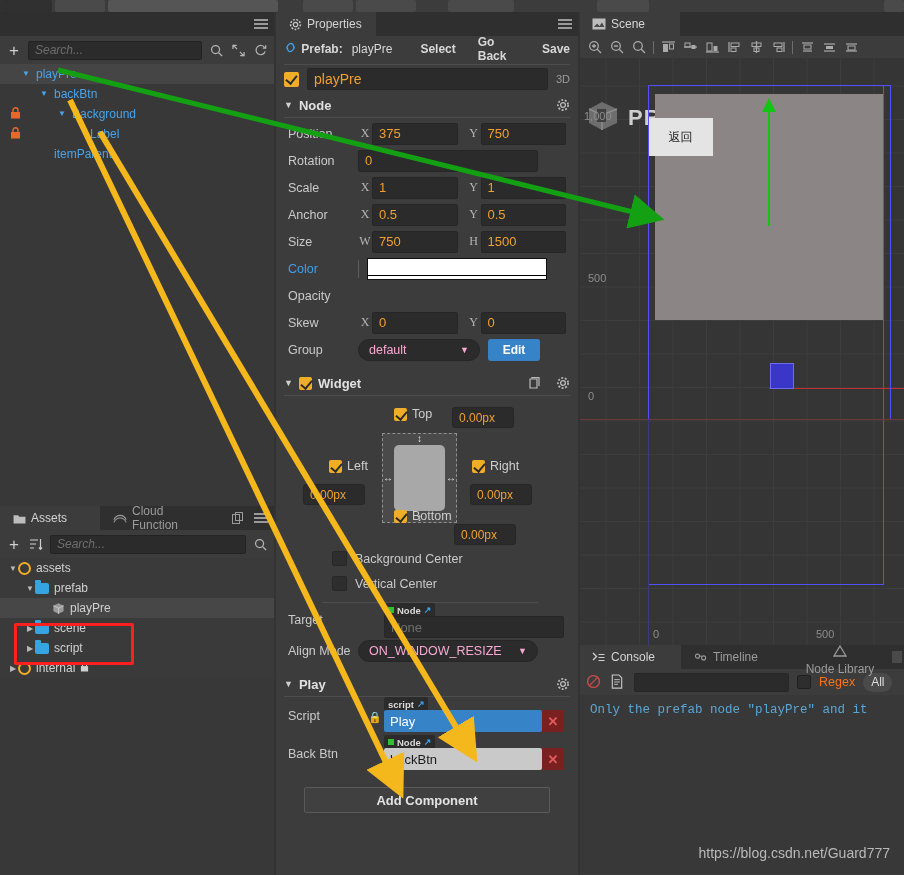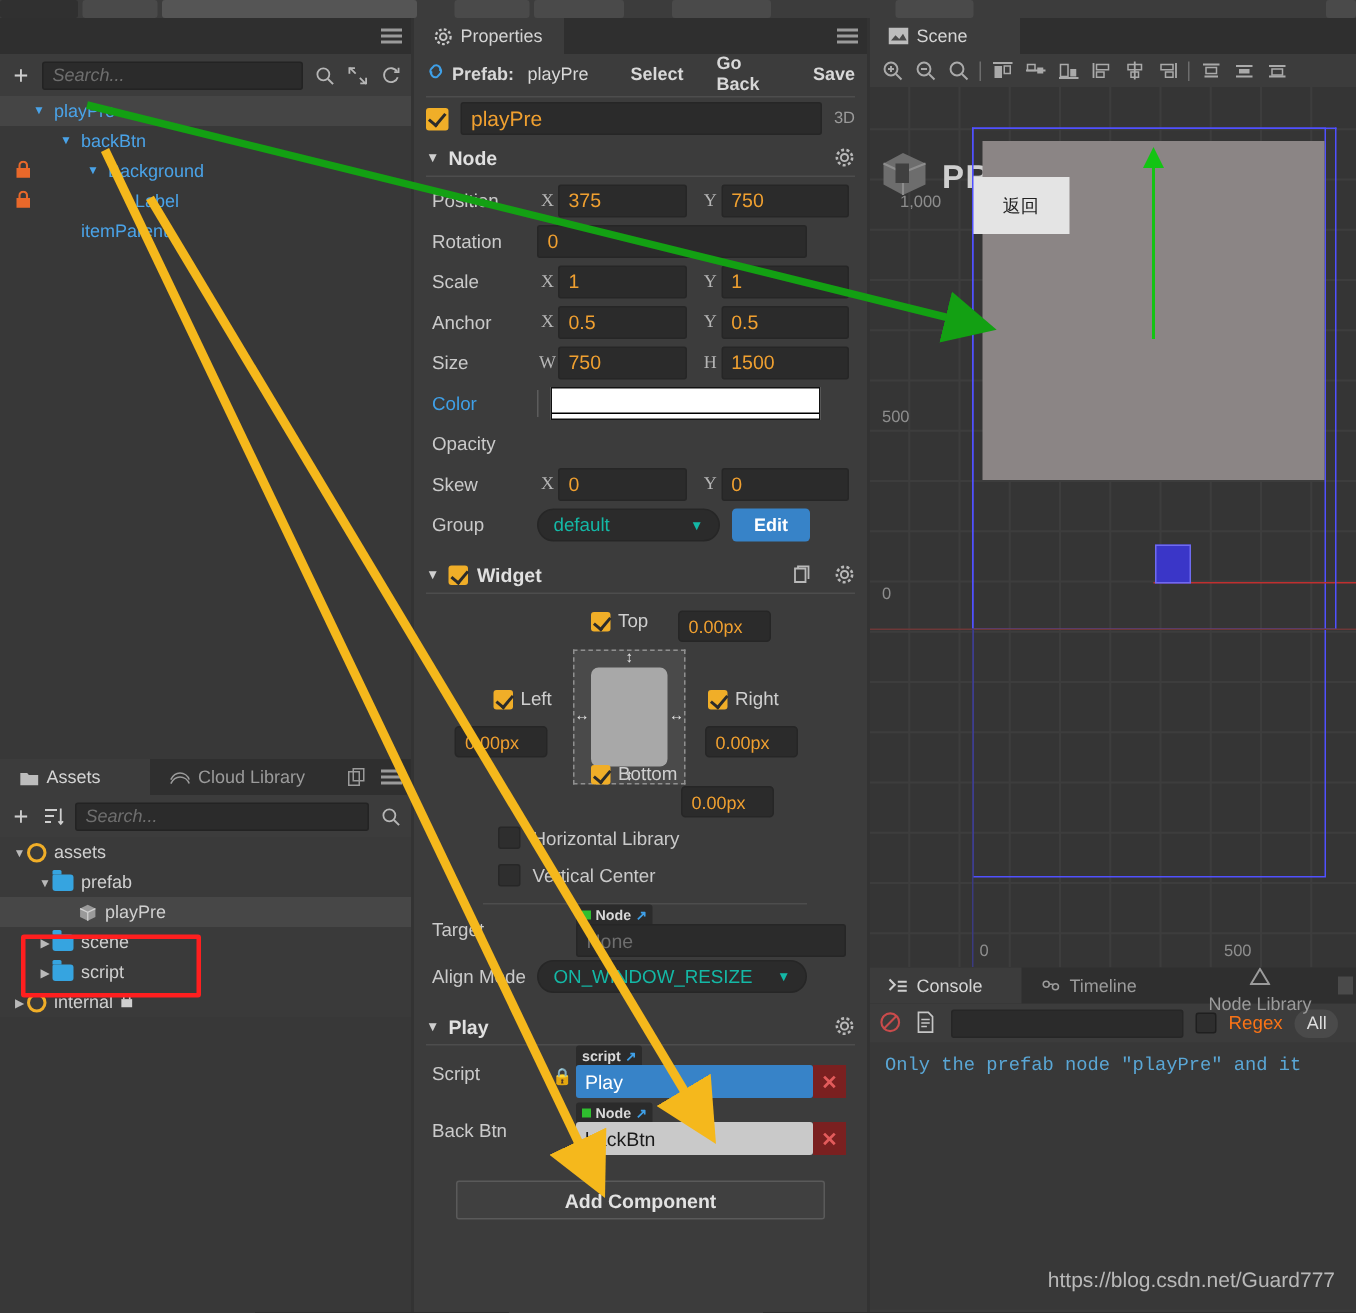--- a/index.html
+++ b/index.html
@@ -75,21 +75,21 @@
   .plabel.blue{color:#3fa0e8;}
   .axis{width:14px;color:#b5b5b5;font-family:"Liberation Serif",serif;font-size:12px;text-align:center;flex:0 0 auto;}
   .field{height:22px;background:#2b2b2b;border:1px solid #262626;border-radius:2px;color:#f0a030;
          font-size:13px;display:flex;align-items:center;padding:0 6px;}
   .f-half{width:98px;}
   .f-full{width:180px;}
   .colorswatch{width:180px;height:22px;background:#fff;border:1px solid #111;position:relative;}
   .colorswatch:after{content:"";position:absolute;left:0;right:0;bottom:3px;height:1px;background:#000;}
   .sep-v{width:1px;height:18px;background:#5c5c5c;margin-right:8px;}
   .selectbox{height:22px;width:122px;background:#2b2b2b;border:1px solid #262626;border-radius:11px;
-             color:#14b8a6;font-size:12.5px;display:flex;align-items:center;padding:0 10px;justify-content:space-between;}
+             color:#f9a8d4;font-size:12.5px;display:flex;align-items:center;padding:0 10px;justify-content:space-between;}
   .selectbox.wide{width:180px;}
   .blue-btn{height:22px;width:52px;background:#3783c8;border-radius:3px;color:#fff;font-size:12px;font-weight:bold;
             display:flex;align-items:center;justify-content:center;}
   
   .wchk{display:flex;align-items:center;gap:5px;font-size:12.5px;color:#cfcfcf;}
   .wbox{position:absolute;width:75px;height:90px;border:1px dashed #8f8f8f;background:#4a4a4a;}
   .wbox .inner{position:absolute;left:11px;top:11px;right:11px;bottom:11px;background:#a8a8a8;border-radius:5px;}
   .arrowg{position:absolute;color:#e4e4e4;font-size:10px;}
   .pxfield{height:21px;width:62px;background:#2b2b2b;border:1px solid #262626;border-radius:3px;color:#f0a030;
            font-size:12px;display:flex;align-items:center;padding:0 6px;}
@@ -241,21 +241,21 @@
         </span>
         <span>Assets</span>
       </div>
       <div class="tab" style="left:101px;width:121px;">
         <span class="ti">
           <svg width="14" height="12" viewBox="0 0 16 12">
               <path d="M1 8c1.5-3 4-5 7-5s6 2 7 5" stroke="#9b9b9b" fill="none" stroke-width="1.2"></path>
               <path d="M1 11c1.5-3 4-5 7-5s6 2 7 5" stroke="#9b9b9b" fill="none" stroke-width="1.2"></path>
             </svg>
         </span>
-        <span>Cloud Library</span>
+        <span>Cloud Function</span>
       </div>
       <div style="position:absolute;right:30px;top:6px;width:12px;height:12px;">
         <svg width="12" height="12" viewBox="0 0 12 12">
             <rect x="0.5" y="2.5" width="7" height="9" stroke="#9b9b9b" fill="none"></rect>
             <rect x="3.5" y="0.5" width="7" height="8" stroke="#9b9b9b" fill="none"></rect>
           </svg>
       </div>
       <div class="hamb">
           <i></i>
           <i></i>
@@ -485,21 +485,21 @@
 
         <div style="position:absolute;left:118px;top:113px;" class="wchk">
           <span class="chk" style="width:13px;height:13px;"></span>
           <span>Bottom</span>
         </div>
         <div class="pxfield" style="position:absolute;left:178px;top:128px;">0.00px</div>
       </div>
 
       <div class="prow" style="height:25px;padding-left:56px;">
         <span class="chk off" style="width:15px;height:15px;margin-right:8px;"></span>
-        <span>Horizontal Library</span>
+        <span>Background Center</span>
       </div>
       <div class="prow" style="height:25px;padding-left:56px;">
         <span class="chk off" style="width:15px;height:15px;margin-right:8px;"></span>
         <span>Vertical Center</span>
       </div>
       <div class="hrule" style="margin:6px 40px 0 46px;"></div>
 
       <div class="prow" style="position:relative;height:34px;">
         <div class="plabel">Target</div>
         <div class="tagchip" style="left:108px;top:0px;">
@@ -686,21 +686,21 @@
         <div class="ol"></div>
       </div>
 
       <div style="position:absolute;left:68px;top:27px;width:1px;height:335px;background:#5050ff;"></div>
       <div style="position:absolute;left:310px;top:27px;width:1px;height:335px;background:#5050ff;"></div>
       <div style="position:absolute;left:68px;top:27px;width:243px;height:1px;background:#5050ff;"></div>
       <div style="position:absolute;left:68px;top:361px;width:243px;height:1px;background:#5050ff;"></div>
       <div style="position:absolute;left:0px;top:361px;width:324px;height:1px;background:#6d3838;"></div>
       <div style="position:absolute;left:68px;top:361px;width:1px;height:226px;background:#3a3a80;"></div>
 
-      <div class="ticklbl" style="left:20px;top:52px;margin-top:19px;">1,000</div>
+      <div class="ticklbl" style="left:4px;top:52px;">1,000</div>
       <div class="ticklbl" style="left:8px;top:214px;">500</div>
       <div class="ticklbl" style="left:8px;top:332px;">0</div>
       <div class="ticklbl" style="left:73px;top:570px;">0</div>
       <div class="ticklbl" style="left:236px;top:570px;">500</div>
     </div>
   </div>
 
   <div class="panel" id="console">
     <div class="tabbar">
       <div class="tab active" style="left:0;width:101px;">

